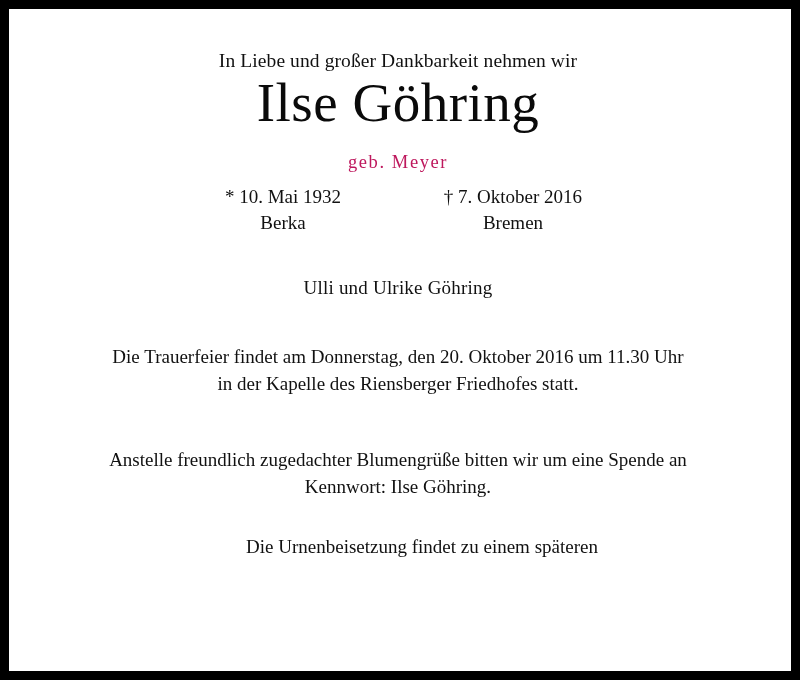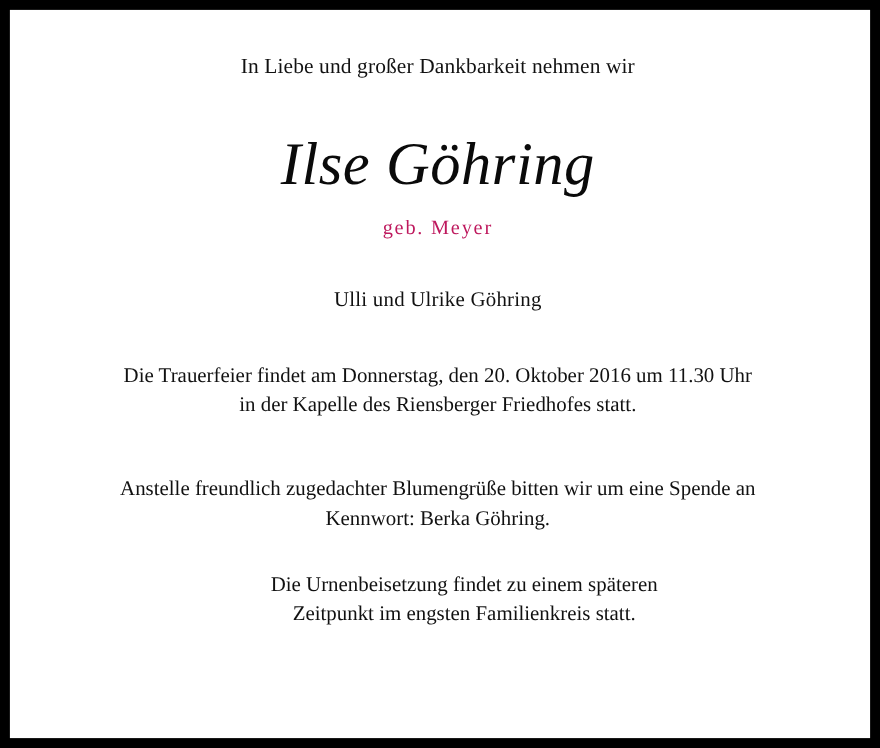--- a/index.html
+++ b/index.html
@@ -39,23 +39,21 @@
     color: #111111;
     max-width: 640px;
   }
   .intro div {
     white-space: nowrap;
   }
   .name {
     font-size: 55px;
     line-height: 1.0;
     letter-spacing: 0.5px;
-    margin-top: 46px;
     color: #0a0a0a;
-    font-style: italic;
   }
   .maiden {
     font-size: 18.5px;
     letter-spacing: 1.6px;
     margin-top: 22px;
     color: #be185d;
   }
   .dates {
     margin-top: 13px;
     width: 430px;
@@ -100,32 +98,41 @@
   <div class="obituary-card">
 
     <div class="intro">
       <div>In Liebe und großer Dankbarkeit nehmen wir</div>
     </div>
 
     <div class="name">Ilse Göhring</div>
 
     <div class="maiden">geb. Meyer</div>
 
+    <div class="dates">
+      <div class="col">
+        <span>* 10. Mai 1932</span>
+        <span class="place">Berka</span>
+      </div>
+      <div class="col">
+        <span>† 7. Oktober 2016</span>
+        <span class="place">Bremen</span>
+      </div>
+    </div>
 
     <div class="survivors">Ulli und Ulrike Göhring</div>
 
     <div class="para para-ceremony">
       <div>Die Trauerfeier findet am Donnerstag, den 20. Oktober 2016 um 11.30 Uhr</div>
       <div>in der Kapelle des Riensberger Friedhofes statt.</div>
     </div>
 
     <div class="para para-donation">
       <div>Anstelle freundlich zugedachter Blumengrüße bitten wir um eine Spende an</div>
-      <div>Kennwort: Berka Göhring.</div>
+      <div>Kennwort: Ilse Göhring.</div>
     </div>
 
     <div class="para para-urn">
       <div>Die Urnenbeisetzung findet zu einem späteren</div>
-      <div>Zeitpunkt im engsten Familienkreis statt.</div>
     </div>
 
   </div>
 </div>
 
 </body></html>

